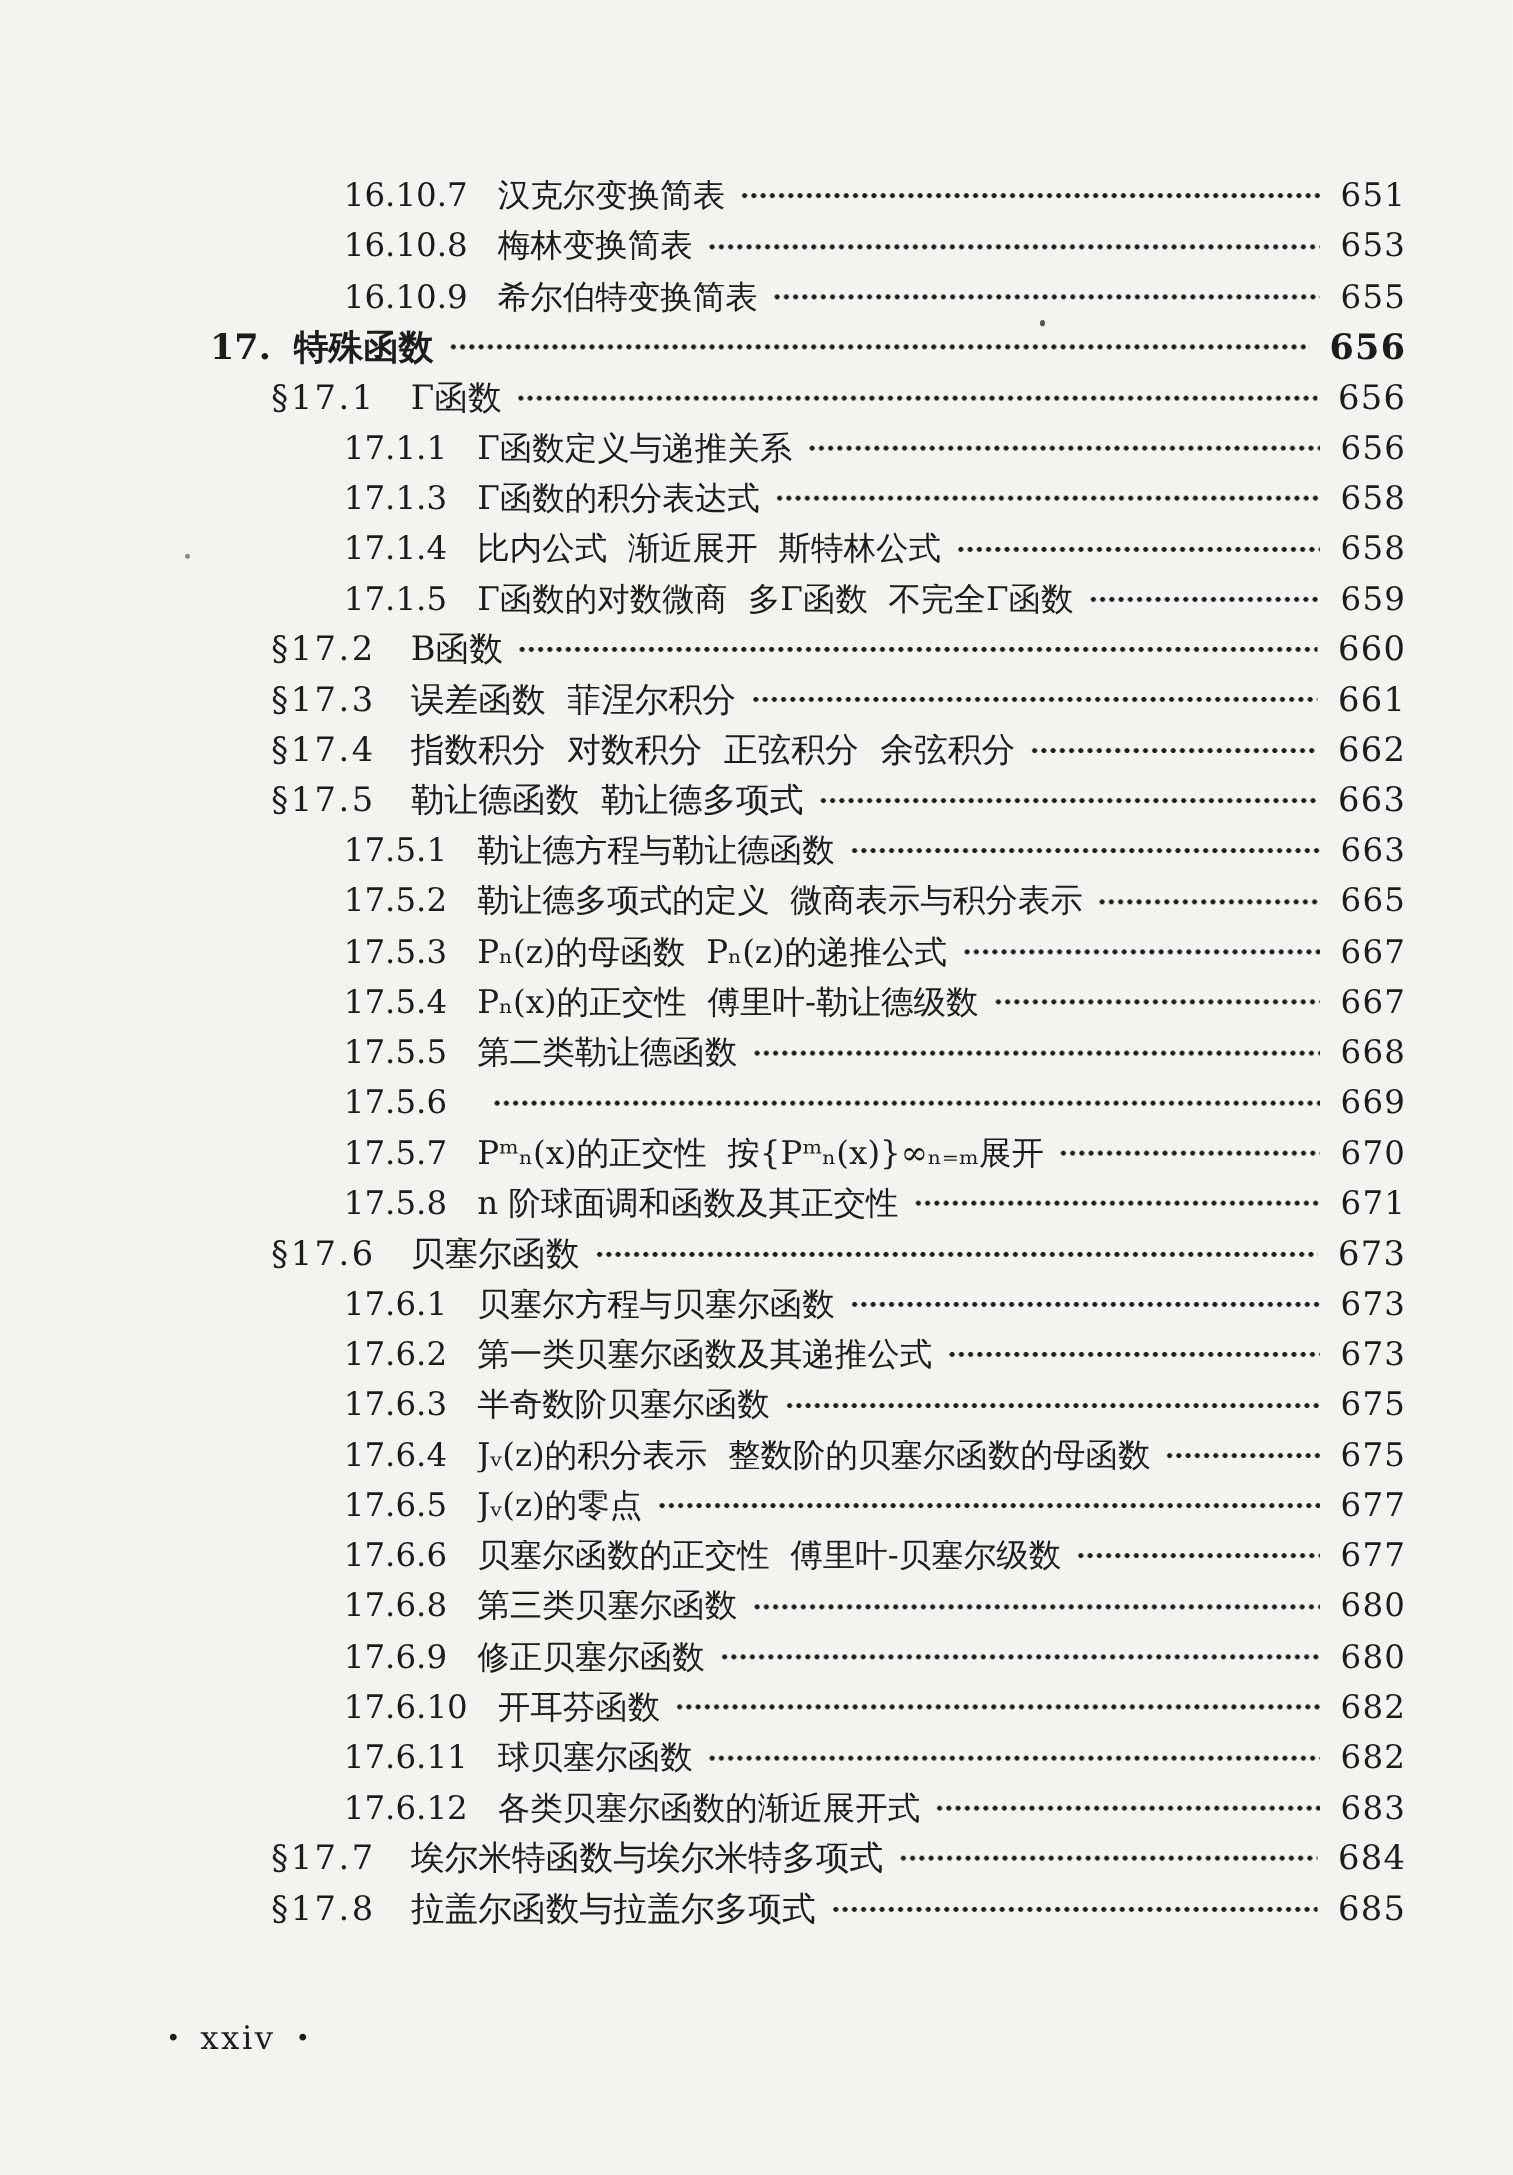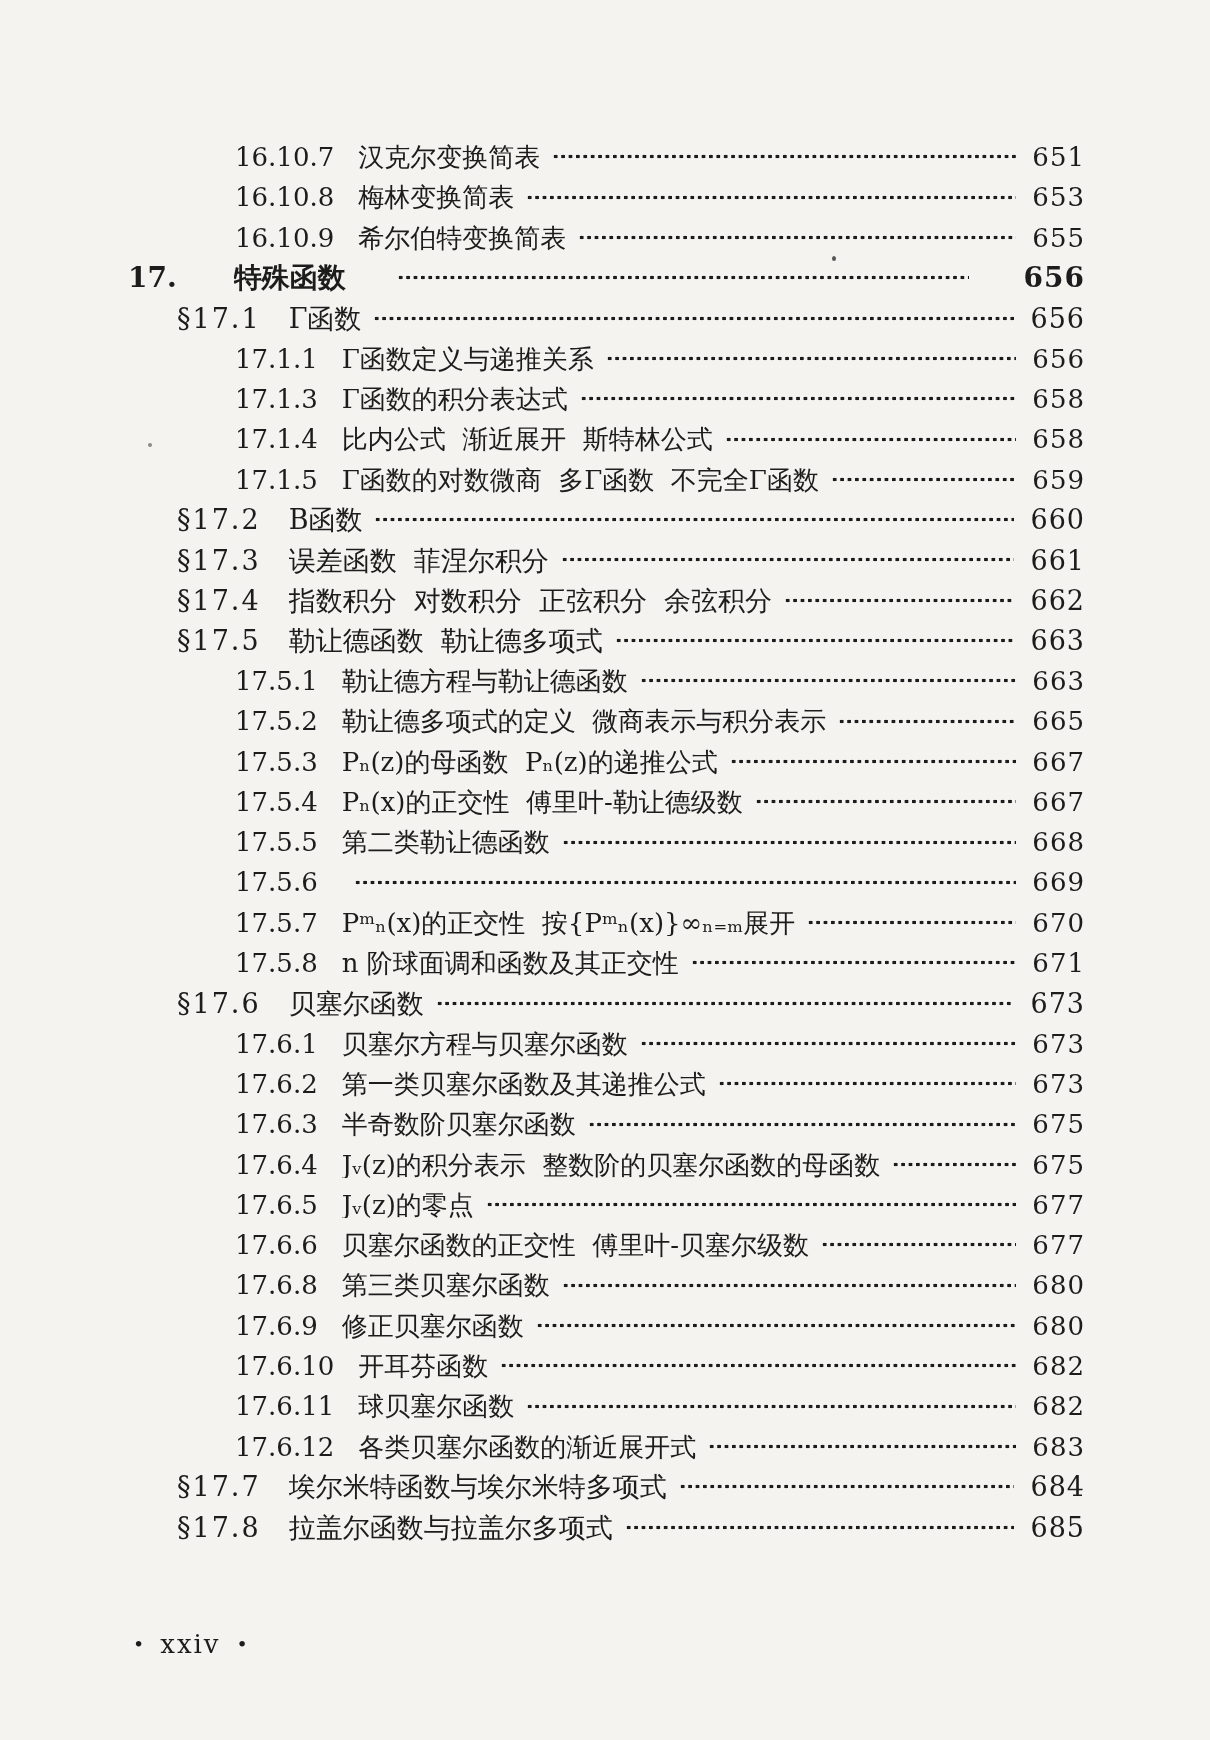--- a/index.html
+++ b/index.html
@@ -10,31 +10,32 @@
     background: #f4f3f0;
     font-family: "DejaVu Serif", "Liberation Serif", serif;
     color: #1c1c1c;
     overflow: hidden;
   }
   .toc {
     position: absolute;
     top: 137px;
     left: 0;
     width: 1085px;
+    padding-left: 40px;
   }
   .row {
     display: flex;
     align-items: center;
     height: 40.3px;
     font-size: 26px;
     line-height: 1;
   }
   .row.level-sub     { padding-left: 235px; }
   .row.level-section { padding-left: 177px; font-size: 27px; }
-  .row.level-chapter { padding-left: 128px; font-size: 28px; font-weight: bold; gap: 39px; }
+  .row.level-chapter { padding-left: 128px; font-size: 28px; font-weight: bold; }
   .num { flex: 0 0 auto; margin-right: 24px; white-space: pre; }
   .level-section .num { letter-spacing: 2px; margin-right: 28px; }
   .level-chapter .num { margin-right: 18px; }
   .title { flex: 0 1 auto; white-space: pre; overflow: hidden; }
   .leader {
     flex: 1 1 auto;
     min-width: 0;
     height: 100%;
     margin-left: 12px;
     margin-right: 16px;
@@ -46,21 +47,21 @@
   .pg { flex: 0 0 auto; min-width: 48px; text-align: right; letter-spacing: 1px; }
   .footer {
     position: absolute;
     top: 1616px;
     left: 133px;
     font-size: 26px;
     display: flex;
     align-items: center;
   }
   .footer .dot { font-size: 19px; }
-  .footer .roman { margin: 13px 16px; letter-spacing: 2px; }
+  .footer .roman { margin: 0 16px; letter-spacing: 2px; }
   .speckle {
     position: absolute;
     background: #555;
     border-radius: 50%;
   }
   .speckle.s1 { left: 832px; top: 256px; width: 4px; height: 5px; }
   .speckle.s2 { left: 148px; top: 443px; width: 4px; height: 4px; background:#8a8a87; }
 </style>
 </head>
 <body>

